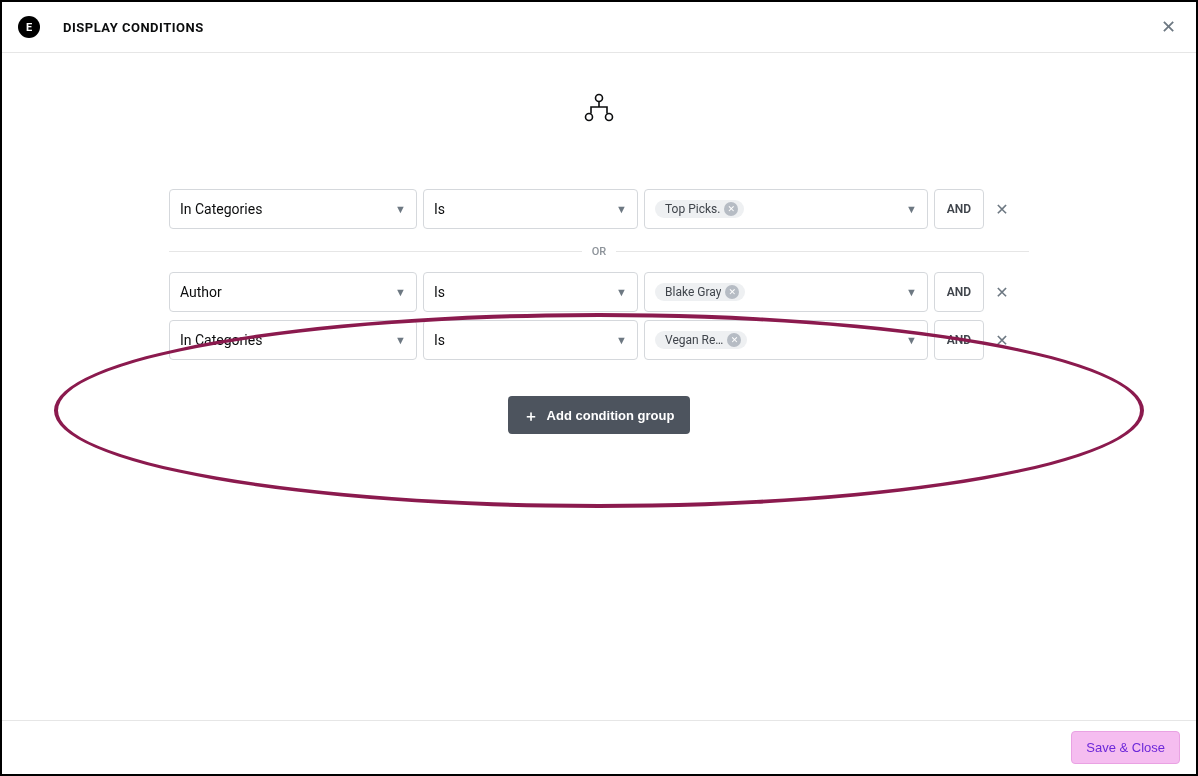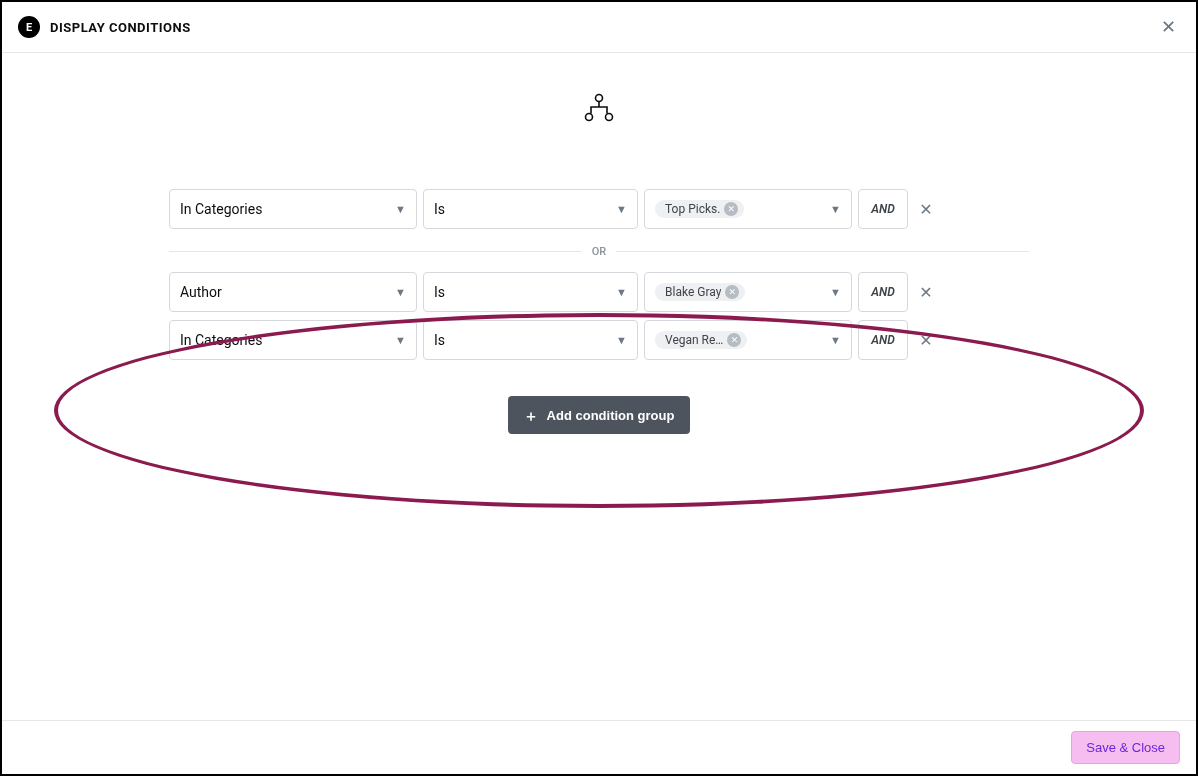--- a/index.html
+++ b/index.html
@@ -31,20 +31,21 @@
     justify-content: center;
     font-size: 11px;
     font-weight: 700;
     margin-right: 10px;
   }
   .header-title {
     font-size: 13px;
     font-weight: 700;
     letter-spacing: 0.5px;
     color: #0c0d0e;
+    margin-left: 13px;
   }
   .header-close {
     margin-left: auto;
     color: #6d7882;
     cursor: pointer;
     font-size: 18px;
     line-height: 1;
     padding: 4px;
   }
   .content {
@@ -90,21 +91,21 @@
     align-items: center;
     padding: 9px 10px;
     font-size: 14px;
     color: #0c0d0e;
     background: #fff;
     cursor: pointer;
   }
   .select .arrow { margin-left: auto; color: #6d7882; font-size: 11px; }
   .col-cond { width: 248px; }
   .col-op   { width: 215px; }
-  .col-val  { width: 208px; }
+  .col-val  { width: 284px; }
   .chip {
     display: inline-flex;
     align-items: center;
     background: #eef0f2;
     border-radius: 12px;
     padding: 2px 6px 2px 10px;
     font-size: 12px;
     color: #3f444b;
     max-width: 100%;
   }
@@ -122,21 +123,20 @@
     height: 40px;
     width: 50px;
     display: flex;
     align-items: center;
     justify-content: center;
     font-size: 12px;
     font-weight: 600;
     color: #3f444b;
     cursor: pointer;
     background:#fff;
-    font-style:italic;
   }
   .row-remove {
     width: 24px;
     text-align: center;
     color: #6d7882;
     font-size: 16px;
     cursor: pointer;
   }
   .or-sep {
     display: flex;

